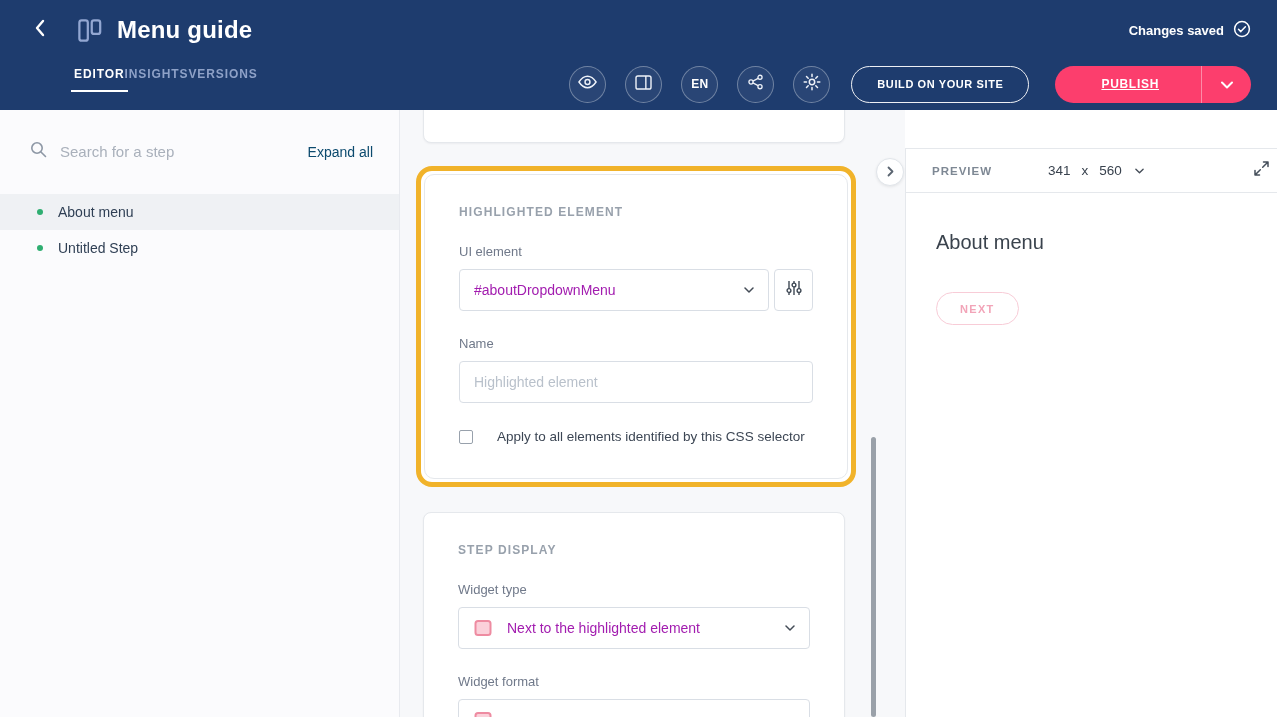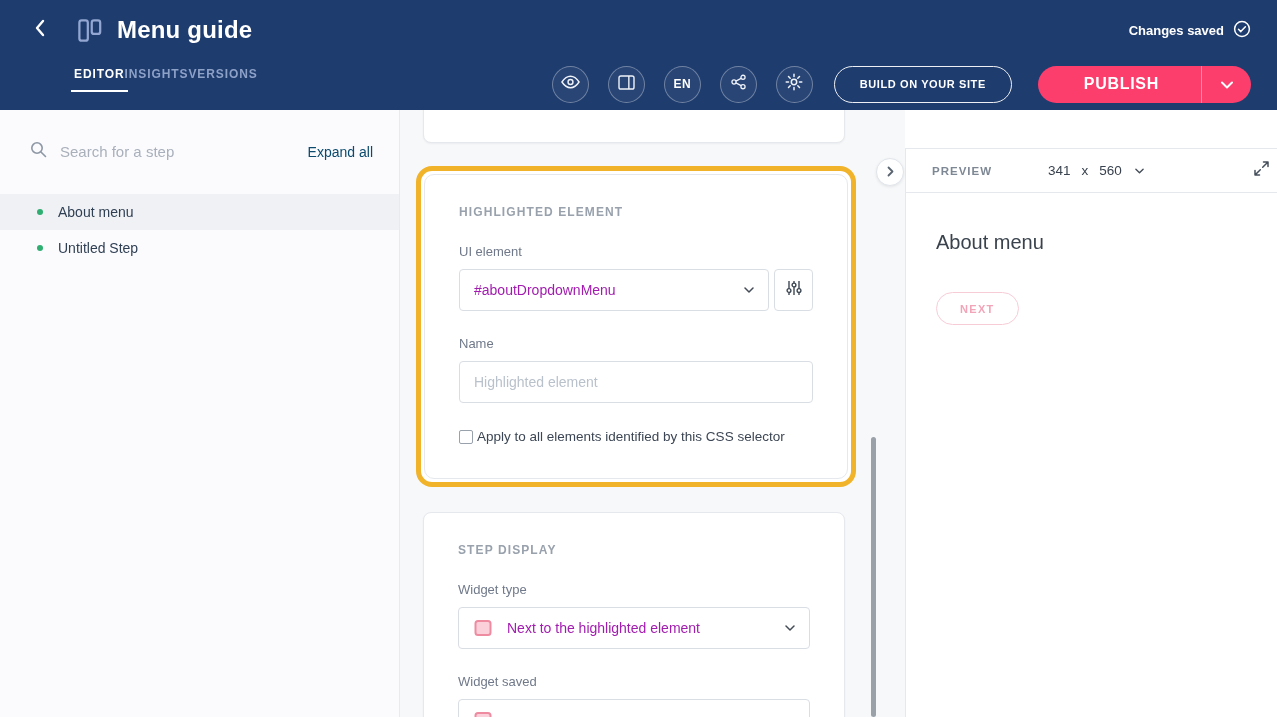--- a/index.html
+++ b/index.html
@@ -17,21 +17,21 @@
   .topbar-row2 { position:absolute; top:58px; left:0; right:0; height:52px; display:flex; align-items:center; padding:0 26px; }
   .tabs { display:flex; margin-left:48px; align-self:flex-start; margin-top:9px; }
   .tab { font-size:12px; font-weight:700; letter-spacing:.9px; color:#8ea1c7; padding-bottom:11px; position:relative; cursor:pointer; }
   .tab.active { color:#fff; }
   .tab.active::after { content:""; position:absolute; left:-3px; right:-3px; bottom:0; height:2px; background:#fff; }
   .topbar-actions { margin-left:auto; display:flex; align-items:center; }
   .circle-btn { width:37px; height:37px; border-radius:50%; border:1px solid rgba(255,255,255,.33); background:rgba(255,255,255,.05); display:flex; align-items:center; justify-content:center; cursor:pointer; margin-left:19px; flex:none; }
   .lang-label { font-size:12px; font-weight:700; color:#fff; letter-spacing:.3px; }
   .build-btn { height:37px; padding:0 25px; border:1px solid rgba(255,255,255,.92); border-radius:19px; display:flex; align-items:center; font-size:11px; font-weight:700; letter-spacing:.6px; margin-left:21px; cursor:pointer; white-space:nowrap; }
   .publish { margin-left:26px; height:37px; border-radius:19px; background:#fc3e6d; display:flex; align-items:stretch; overflow:hidden; }
-  .publish-main { display:flex; align-items:center; padding:0 42px 0 46px; font-size:16px; font-weight:700; letter-spacing:.7px; cursor:pointer; }
+  .publish-main { display:flex; align-items:center; padding:0 42px 0 46px; font-size:12px; font-weight:700; letter-spacing:.7px; cursor:pointer;text-decoration:underline; }
   .publish-caret { width:50px; display:flex; align-items:center; justify-content:center; border-left:1px solid rgba(255,255,255,.4); cursor:pointer; }
 
   
   .sidebar { position:absolute; top:110px; left:0; width:400px; bottom:0; background:#fbfbfd; border-right:1px solid #e8eaef; }
   .sidebar-search-row { display:flex; align-items:center; padding:31px 26px 20px 30px; }
   .search-input { border:none; outline:none; background:transparent; font-size:15px; color:#333; width:170px; margin-left:13px; font-family:"Liberation Sans", sans-serif; }
   .search-input::placeholder { color:#a9b0bb; }
   .expand-all { margin-left:auto; font-size:14px; color:#0c4a6e; cursor:pointer; }
   .step-list { margin-top:12px; }
   .step-item { display:flex; align-items:center; height:36px; padding-left:37px; font-size:14px; color:#2f3f54; cursor:pointer; }
@@ -47,21 +47,21 @@
   .card-body { padding:30px 34px 34px; }
   .section-title { font-size:12px; letter-spacing:1.1px; color:#98a1ac; font-weight:700; }
   .field-label { font-size:13px; color:#70798a; margin-top:25px; margin-bottom:10px; }
   .select { height:42px; border:1px solid #d9dee5; border-radius:4px; background:#fff; display:flex; align-items:center; padding:0 14px; font-size:14px; color:#a21caf; cursor:pointer; }
   .select .caret { margin-left:auto; display:flex; }
   .ui-row { display:flex; gap:5px; }
   .ui-row .select { flex:1; }
   .icon-btn { width:39px; height:42px; border:1px solid #d9dee5; border-radius:4px; background:#fff; display:flex; align-items:center; justify-content:center; cursor:pointer; flex:none; }
   .text-input { width:100%; height:42px; border:1px solid #d9dee5; border-radius:4px; padding:0 14px; font-size:14px; color:#2e3947; outline:none; font-family:"Liberation Sans", sans-serif; }
   .text-input::placeholder { color:#b9c1cb; }
-  .checkbox-row { display:flex; align-items:center; gap:4px; margin-top:26px; }
+  .checkbox-row { display:flex; align-items:center; gap:24px; margin-top:26px; }
   .checkbox { width:14px; height:14px; border:1px solid #98a1ac; border-radius:2px; background:#fff; cursor:pointer; flex:none; }
   .checkbox-label { font-size:13.5px; color:#3c4654; }
   .step-card { position:absolute; top:402px; left:23px; }
   .widget-icon { margin-right:13px; display:flex; flex:none; }
   .canvas-scrollbar { position:absolute; right:29px; top:327px; bottom:0; width:5px; border-radius:3px; background:#9aa1a9; cursor:pointer; }
 
   
   .collapse-btn { position:absolute; left:876px; top:158px; width:28px; height:28px; border-radius:50%; background:#fff; border:1px solid #e1e5ea; box-shadow:0 1px 3px rgba(0,0,0,.08); display:flex; align-items:center; justify-content:center; z-index:6; cursor:pointer; }
 
   
@@ -248,21 +248,21 @@
               </svg>
           </span>
           <span>Next to the highlighted element</span>
           <span class="caret">
             <svg width="10" height="6" viewBox="0 0 10 6">
                 <path d="M1 1 L5 5 L9 1" stroke="#444c57" stroke-width="1.5" fill="none" stroke-linecap="round" stroke-linejoin="round"></path>
               </svg>
           </span>
         </div>
 
-        <div class="field-label">Widget saved</div>
+        <div class="field-label">Widget format</div>
         <div class="select">
           <span class="widget-icon">
             <svg width="21" height="18" viewBox="0 0 21 18">
                 <rect x="2.5" y="2" width="15" height="14" rx="2.5" fill="#fbd0da" stroke="#ee8ba1" stroke-width="2"></rect>
               </svg>
           </span>
 
         </div>
       </div>
     </div>

